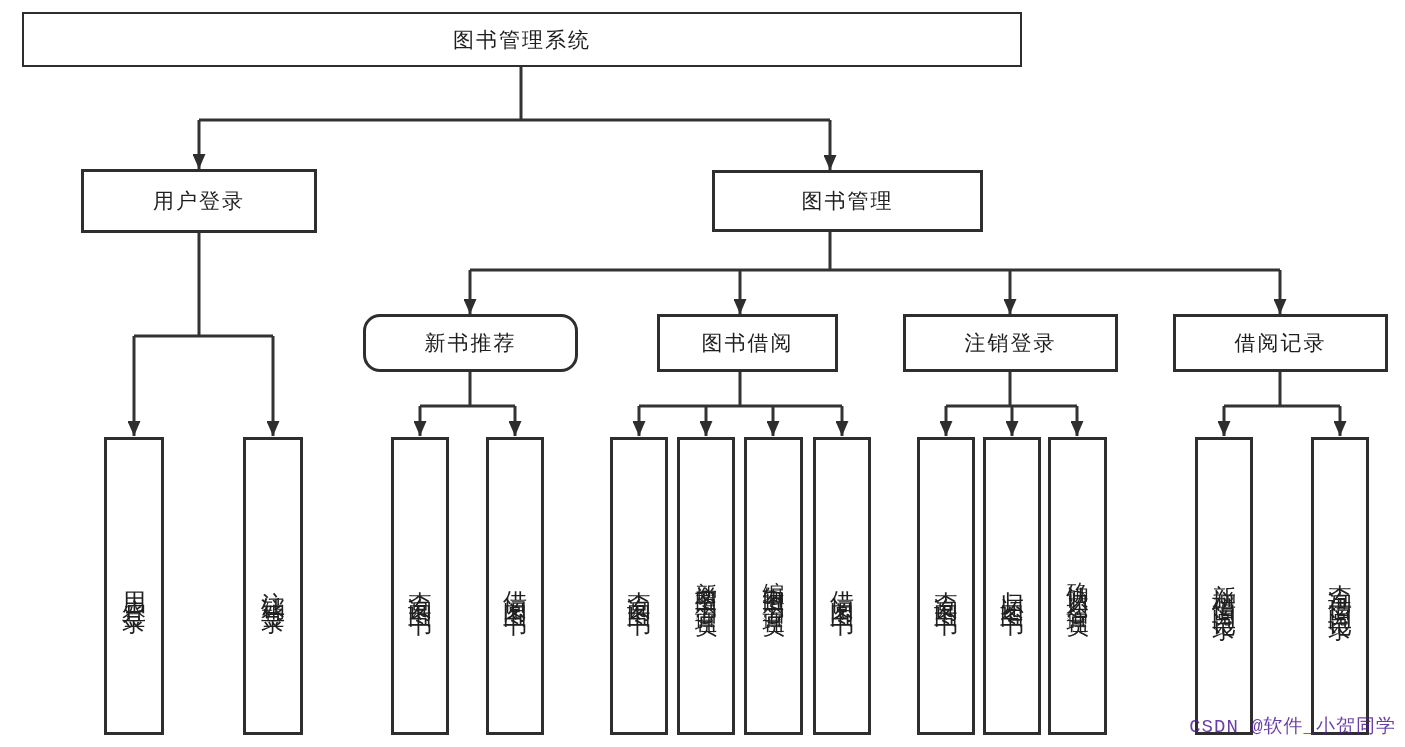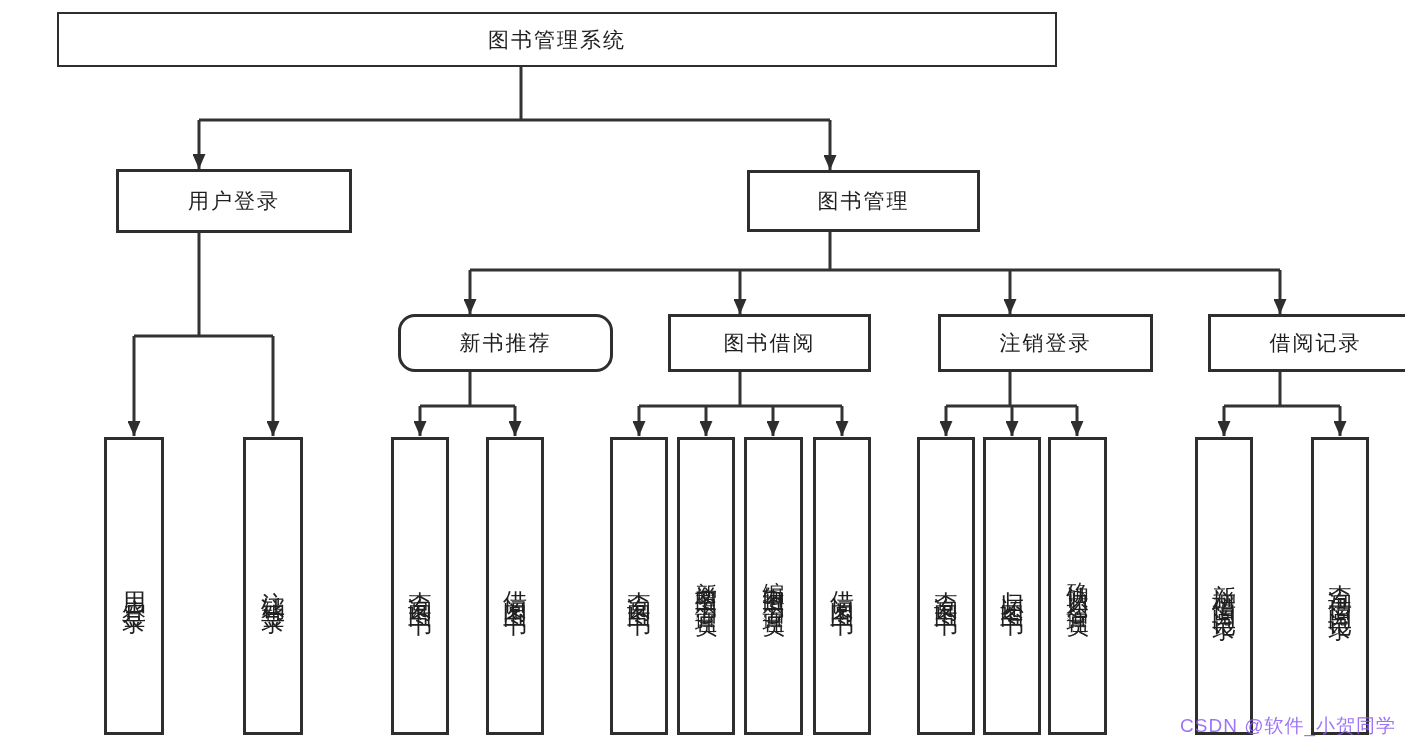--- a/index.html
+++ b/index.html
@@ -28,21 +28,20 @@
     border: 3px solid #2e2e2e;
     background: #ffffff;
     display: flex;
     align-items: center;
     justify-content: center;
     font-size: 21px;
     letter-spacing: 2px;
     color: #1f1f1f;
     z-index: 1;
     white-space: nowrap;
-    margin-left: 35px;
   }
   .hnode.root { border-width: 2px; }
   .vnode {
     position: absolute;
     top: 437px;
     height: 298px;
     box-sizing: border-box;
     border: 3px solid #2e2e2e;
     background: #ffffff;
     display: flex;
@@ -57,25 +56,26 @@
     letter-spacing: 7px;
     color: #1f1f1f;
     white-space: nowrap;
     line-height: 1;
   }
   #watermark {
     position: absolute;
     right: 9px;
     bottom: 8px;
     font-size: 19px;
-    color: #8b5cf6;
+    color: #4c1d95;
     opacity: 0.85;
     letter-spacing: 1px;
     z-index: 2;
     white-space: nowrap;
+    font-family: Liberation Mono, monospace;
   }
 </style>
 </head>
 <body>
 
 <div id="stage">
 
   <svg id="wires" viewBox="0 0 1405 747" xmlns="http://www.w3.org/2000/svg">
     <defs>
       <marker id="ah" viewBox="0 0 15 13" refX="15" refY="6.5" markerWidth="15" markerHeight="13" markerUnits="userSpaceOnUse" orient="auto">
@@ -119,28 +119,28 @@
     </g>
   </svg>
 
   <div class="hnode root" style="left:22px; top:12px; width:1000px; height:55px;">
     <span>图书管理系统</span>
   </div>
 
   <div class="hnode" style="left:81px; top:169px; width:236px; height:64px;">
     <span>用户登录</span>
   </div>
-  <div class="hnode" style="left:712px; top:170px; width:233px; height:62px;">
+  <div class="hnode" style="left:712px; top:170px; width:271px; height:62px;">
     <span>图书管理</span>
   </div>
 
   <div class="hnode" style="left:363px; top:314px; width:215px; height:58px;border-radius:17px;">
     <span>新书推荐</span>
   </div>
-  <div class="hnode" style="left:633px; top:314px; width:203px; height:58px;">
+  <div class="hnode" style="left:657px; top:314px; width:181px; height:58px;">
     <span>图书借阅</span>
   </div>
   <div class="hnode" style="left:903px; top:314px; width:215px; height:58px;">
     <span>注销登录</span>
   </div>
   <div class="hnode" style="left:1173px; top:314px; width:215px; height:58px;">
     <span>借阅记录</span>
   </div>
 
   <div class="vnode" style="left:104px; width:60px;">

